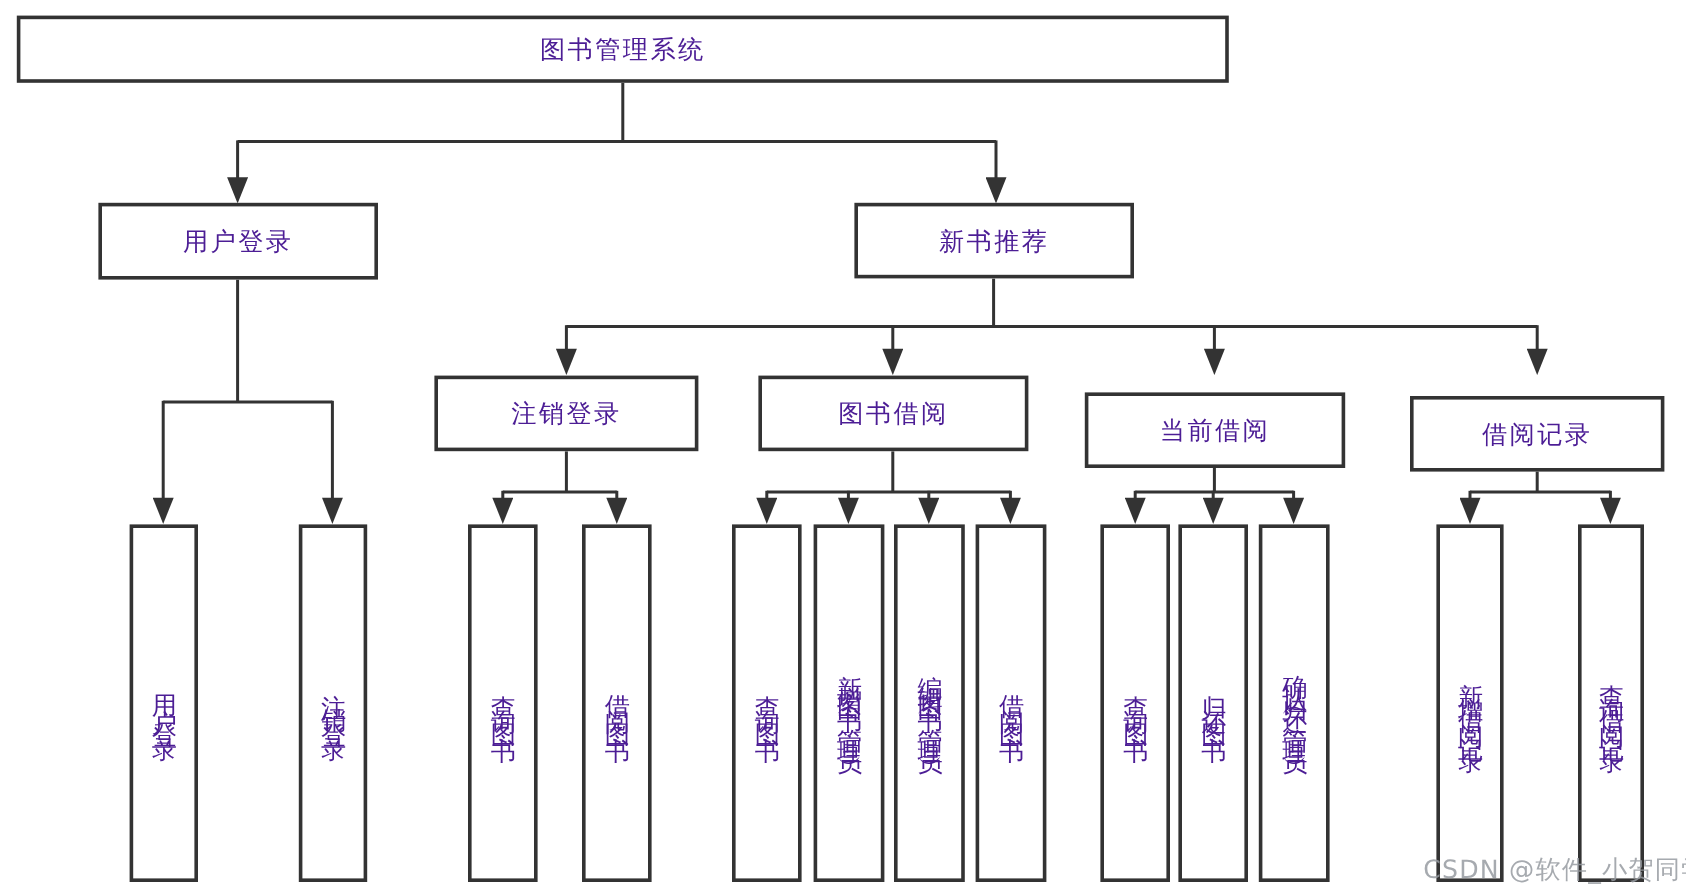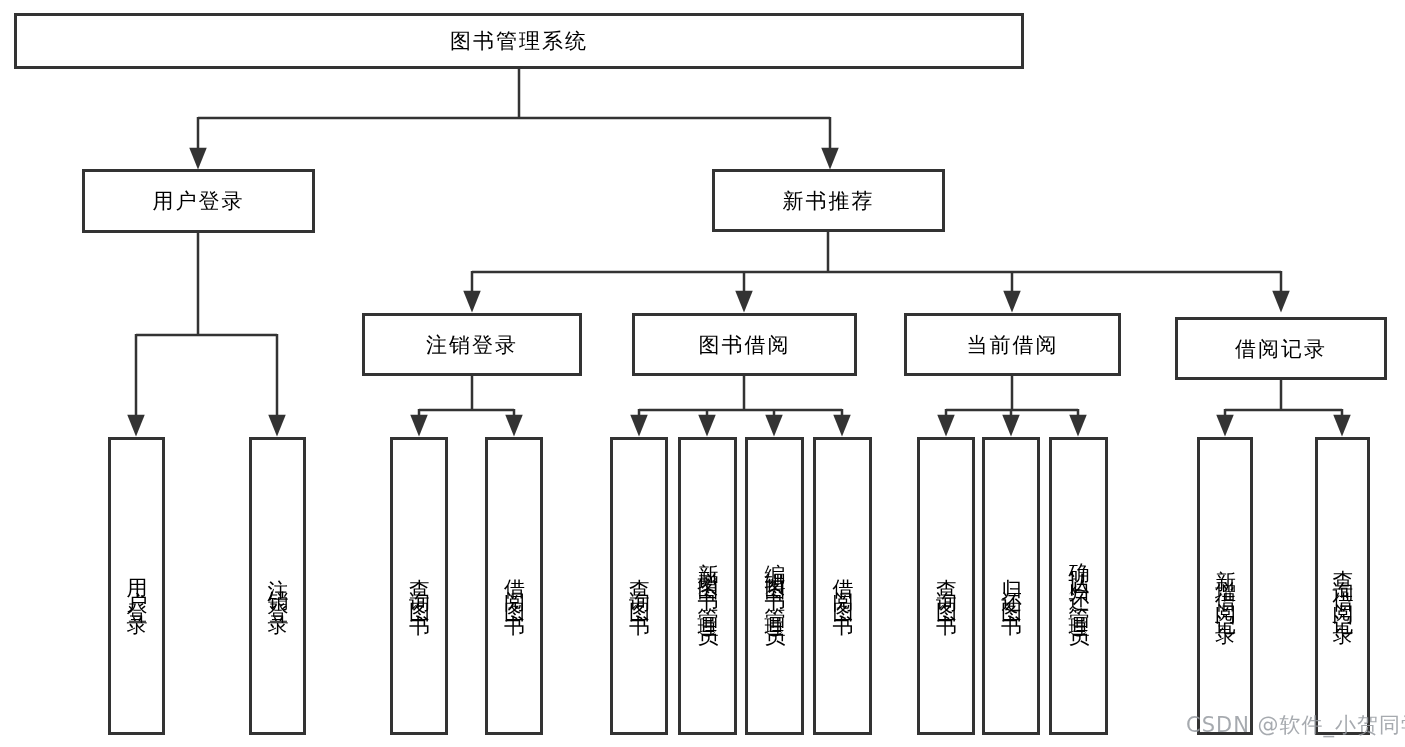--- a/index.html
+++ b/index.html
@@ -17,21 +17,21 @@
     pointer-events: none;
   }
   .box {
     position: absolute;
     box-sizing: border-box;
     border: 3px solid #333333;
     background: #ffffff;
     display: flex;
     align-items: center;
     justify-content: center;
-    color: #000000;
+    color: #4c1d95;
     z-index: 2;
   }
   .hbox { font-size: 21px; letter-spacing: 2px; white-space: nowrap; }
   .vbox span {
     writing-mode: vertical-rl;
     text-orientation: mixed;
     line-height: 1;
     font-size: 21px;
     white-space: nowrap;
   }
@@ -98,22 +98,22 @@
     </g>
   </svg>
 
   <div class="box hbox" style="left:14px; top:13px; width:1010px; height:56px;">图书管理系统</div>
 
   <div class="box hbox" style="left:82px; top:169px; width:233px; height:64px;">用户登录</div>
   <div class="box hbox" style="left:712px; top:169px; width:233px; height:63px;">新书推荐</div>
 
   <div class="box hbox" style="left:362px; top:313px; width:220px; height:63px;">注销登录</div>
   <div class="box hbox" style="left:632px; top:313px; width:225px; height:63px;">图书借阅</div>
-  <div class="box hbox" style="left:904px; top:313px; width:217px; height:63px;text-align:right;">当前借阅</div>
-  <div class="box hbox" style="left:1175px; top:317px; width:212px; height:63px;">借阅记录</div>
+  <div class="box hbox" style="left:904px; top:327px; width:217px; height:63px;text-align:right;">当前借阅</div>
+  <div class="box hbox" style="left:1175px; top:330px; width:212px; height:63px;">借阅记录</div>
 
   <div class="box vbox" style="left:108px; top:437px; width:57px; height:298px;">
     <span class="v4">用户登录</span>
   </div>
   <div class="box vbox" style="left:249px; top:437px; width:57px; height:298px;">
     <span class="v4">注销登录</span>
   </div>
 
   <div class="box vbox" style="left:390px; top:437px; width:58px; height:298px;">
     <span class="v4">查询图书</span>

